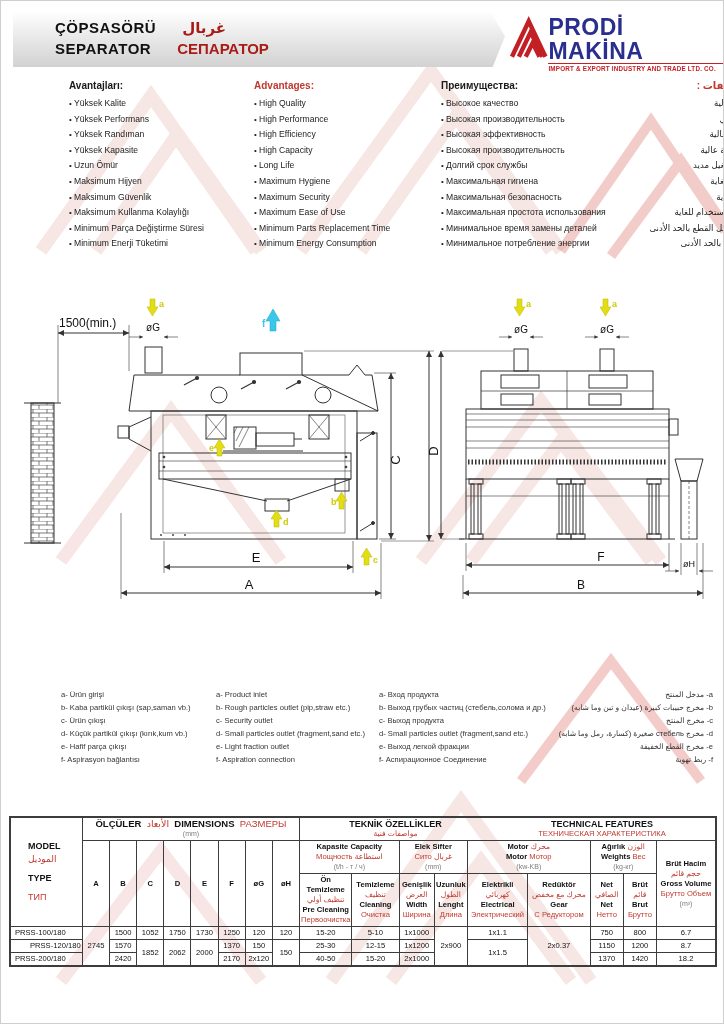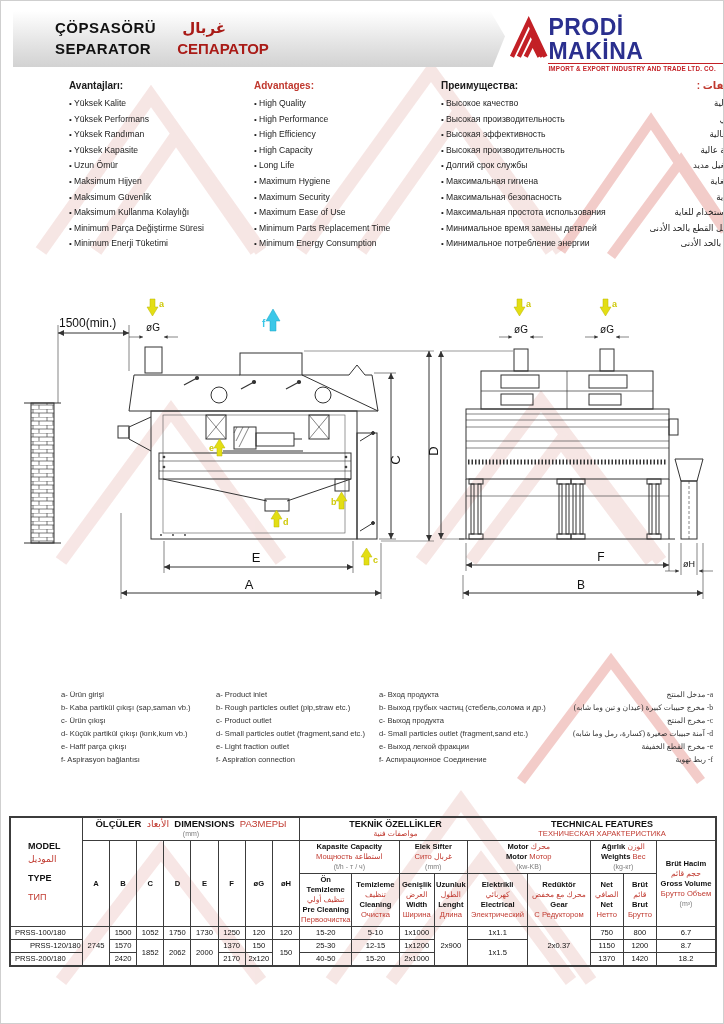--- a/index.html
+++ b/index.html
@@ -379,38 +379,38 @@
     <div class="leg-item">a- Ürün girişi</div>
     <div class="leg-item">b- Kaba partikül çıkışı (sap,saman vb.)</div>
     <div class="leg-item">c- Ürün çıkışı</div>
     <div class="leg-item">d- Küçük partikül çıkışı (kırık,kum vb.)</div>
     <div class="leg-item">e- Hafif parça çıkışı</div>
     <div class="leg-item">f- Aspirasyon bağlantısı</div>
   </div>
   <div class="leg-col" style="left:215px;">
     <div class="leg-item">a- Product inlet</div>
     <div class="leg-item">b- Rough particles outlet (pip,straw etc.)</div>
-    <div class="leg-item">c- Product outlet</div>
+    <div class="leg-item">c- Security outlet</div>
     <div class="leg-item">d- Small particles outlet (fragment,sand etc.)</div>
     <div class="leg-item">e- Light fraction outlet</div>
     <div class="leg-item">f- Aspiration connection</div>
   </div>
   <div class="leg-col" style="left:378px;">
     <div class="leg-item">a- Вход продукта</div>
     <div class="leg-item">b- Выход грубых частиц (стебель,солома и др.)</div>
     <div class="leg-item">c- Выход продукта</div>
     <div class="leg-item">d- Small particles outlet (fragment,sand etc.)</div>
     <div class="leg-item">e- Выход легкой фракции</div>
     <div class="leg-item">f- Аспирационное Соединение</div>
   </div>
-  <div class="leg-col rtl" style="left:570px;width:142px;font-family:Liberation Serif, serif;">
+  <div class="leg-col rtl" style="left:570px;width:142px;">
     <div class="leg-item">a- مدخل المنتج</div>
     <div class="leg-item">b- مخرج حبيبات كبيرة (عيدان و تبن وما شابه)</div>
     <div class="leg-item">c- مخرج المنتج</div>
-    <div class="leg-item">d- آمنة حبيبات صغيرة (كسارة، رمل وما شابه)</div>
+    <div class="leg-item">d- مخرج стебель صغيرة (كسارة، رمل وما شابه)</div>
     <div class="leg-item">e- مخرج القطع الخفيفة</div>
     <div class="leg-item">f- ربط تهوية</div>
   </div>
 
   <table class="spec">
     <colgroup>
       <col style="width:72px;">
       <col span="8" style="width:27px;">
       <col style="width:52px;">
         <col style="width:47px;">

